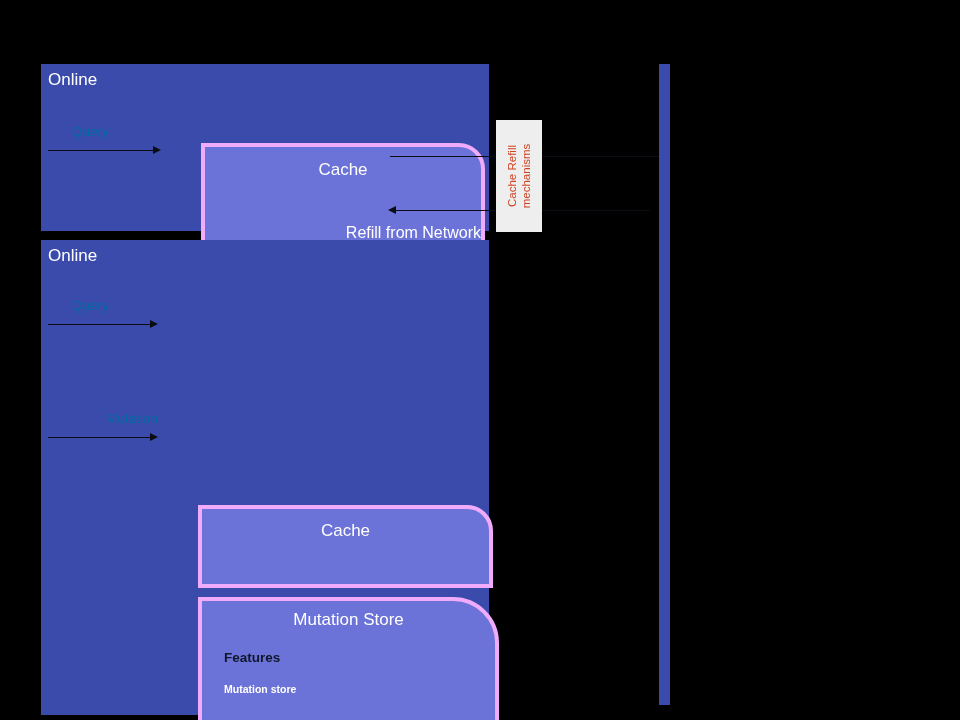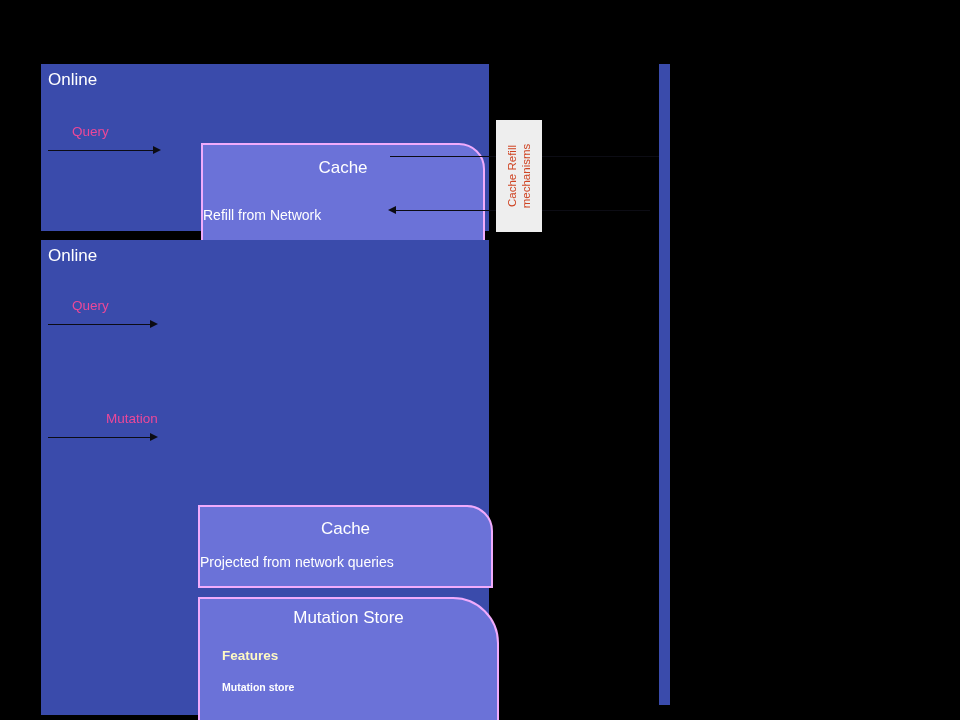--- a/index.html
+++ b/index.html
@@ -39,21 +39,21 @@
     color: #ffffff;
     font-size: 17px;
     line-height: 22px;
     white-space: nowrap;
   }
 
   
   .innerbox {
     position: absolute;
     background: #6b72d8;
-    border: 2px solid #f0abfc;
+    border: 4px solid #f0abfc;
     box-sizing: border-box;
   }
   .innerbox.rc-sm { border-top-right-radius: 26px; }
   .innerbox.rc-lg { border-top-right-radius: 46px; }
 
   #box-cache-online  { left: 160px; top: 79px;  width: 284px; height: 138px; }
   #box-cache-offline { left: 157px; top: 265px; width: 295px; height: 83px; }
   #box-mutation      { left: 157px; top: 357px; width: 301px; height: 324px; }
 
   .box-heading {
@@ -62,24 +62,25 @@
     width: 100%;
     text-align: center;
     color: #ffffff;
     font-size: 17px;
     line-height: 22px;
   }
   .box-sub {
     position: absolute;
     left: 0;
     width: 100%;
-    text-align: left;
-    color: #ffffff;
-    font-size: 14px;
+    text-align: right;
+    color: #ffffff;
+    font-size: 16px;
     line-height: 16px;
+    margin-top: 16px;
   }
 
   #cache-online-heading  { top: 12px; }
   #cache-online-sub      { top: 62px; }
   #cache-offline-heading { top: 11px; }
   #cache-offline-sub     { top: 47px; }
   #mutation-heading      { top: 8px; }
 
   
   #features {
@@ -87,41 +88,41 @@
     left: 22px;
     top: 48px;
     width: 262px;
     color: #ffffff;
   }
   #features-title {
     font-size: 13.5px;
     font-weight: bold;
     line-height: 18px;
     margin: 0 0 16px 0;
-    color: #fef9c3;
+    color: #0f172a;
   }
   .feature {
     margin-bottom: 14px;
   }
   .feature-name {
     font-size: 10.5px;
     font-weight: bold;
     line-height: 13px;
     color: #ffffff;
   }
   .feature-desc {
     font-size: 10.5px;
     line-height: 13.5px;
     color: #e9eaf6;
   }
 
   
   .arrow-label {
     position: absolute;
-    color: #ec4899;
+    color: #0369a1;
     font-size: 13.5px;
     line-height: 17px;
     white-space: nowrap;
   }
   .arrow-line {
     position: absolute;
     height: 0;
     border-top: 1px solid #0c0c14;
   }
   .arrow-head-r {
@@ -209,21 +210,20 @@
       <div class="box-heading" id="cache-online-heading">Cache</div>
       <div class="box-sub" id="cache-online-sub">Refill from Network</div>
     </div>
   </div>
 
   <div class="panel" id="panel-offline">
     <div class="panel-title">Online</div>
 
     <div class="innerbox rc-sm" id="box-cache-offline">
       <div class="box-heading" id="cache-offline-heading">Cache</div>
-      <div class="box-sub" id="cache-offline-sub">Projected from network queries</div>
     </div>
 
     <div class="innerbox rc-lg" id="box-mutation">
       <div class="box-heading" id="mutation-heading">Mutation Store</div>
 
       <div id="features">
         <div id="features-title">Features</div>
         <div class="feature">
           <div class="feature-name">Mutation store</div>
         </div>

